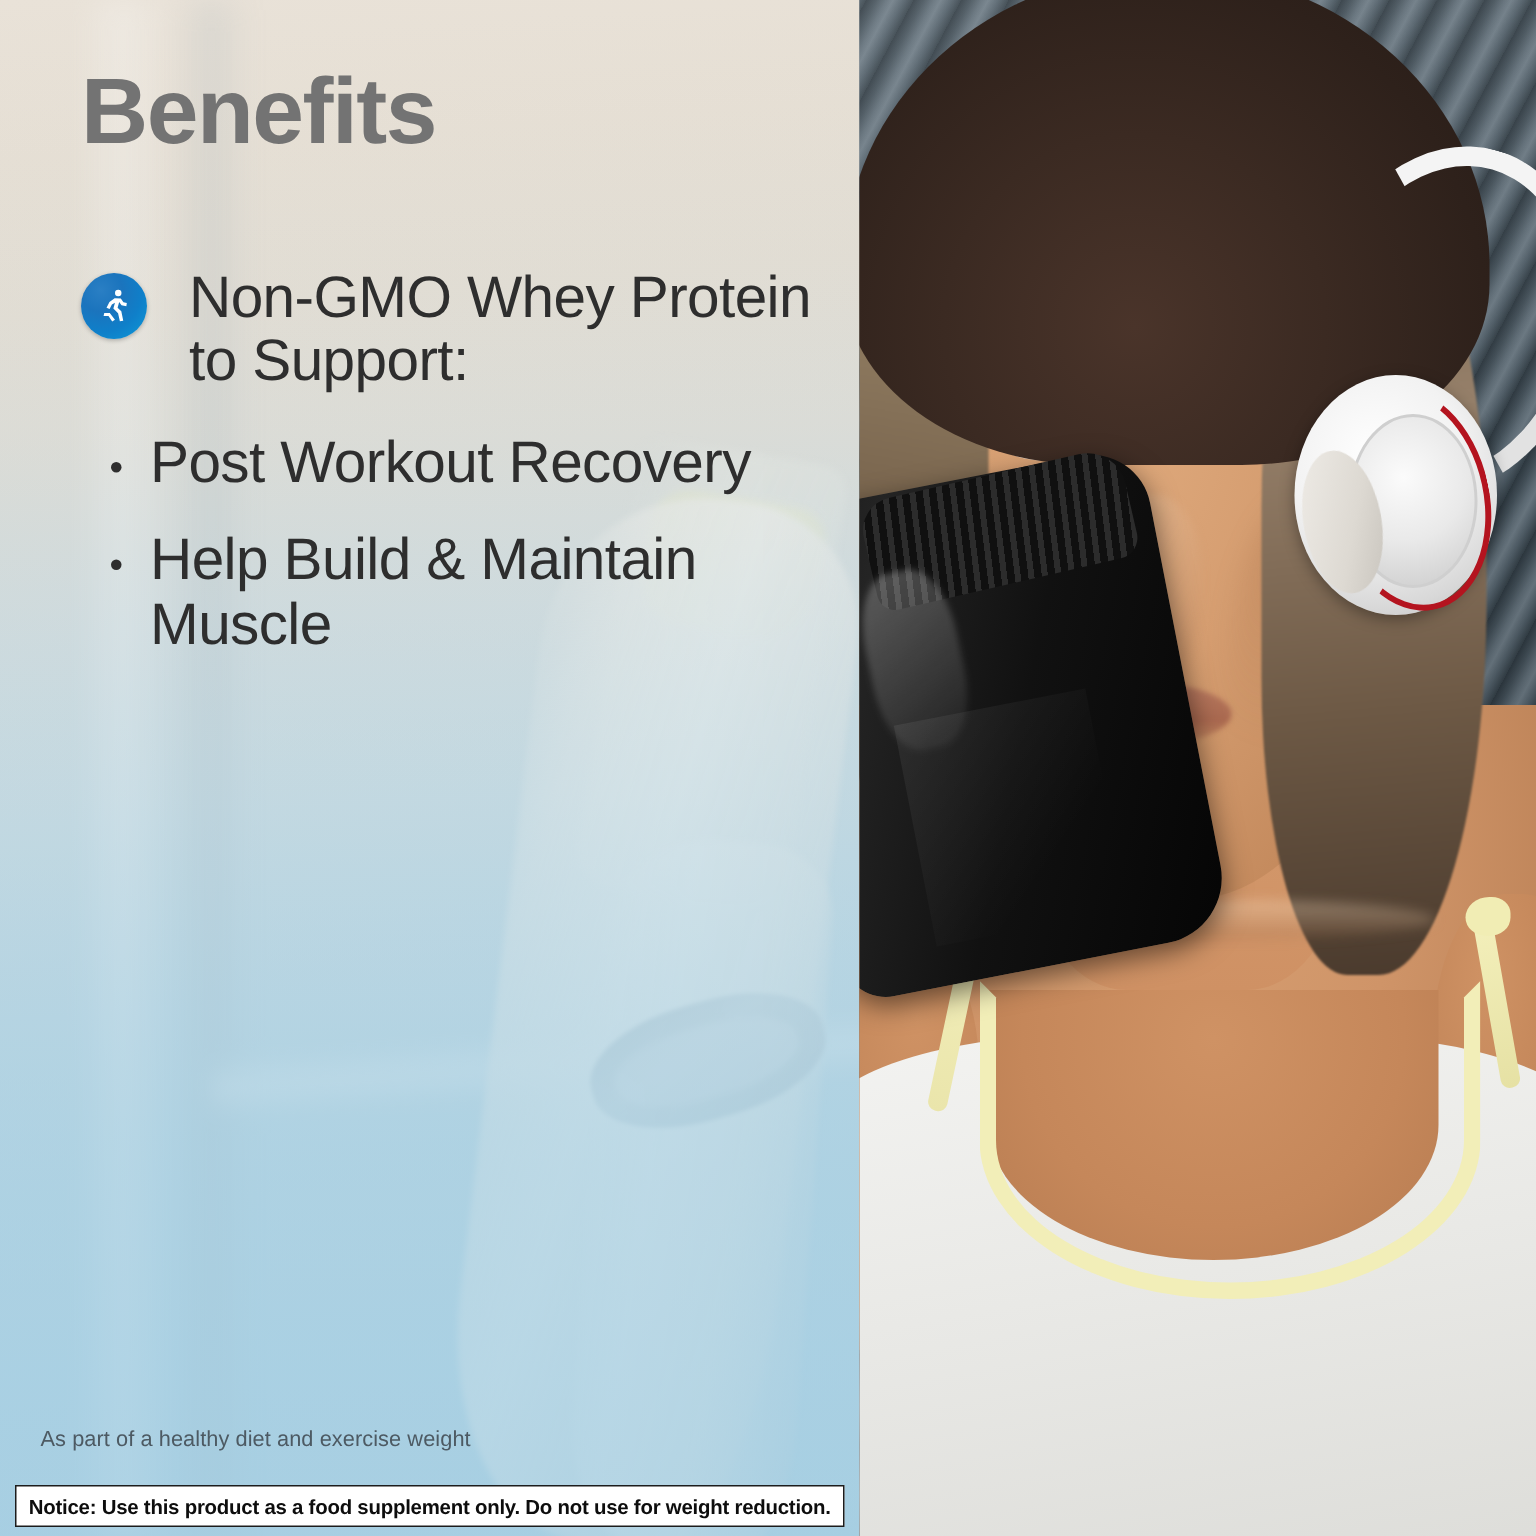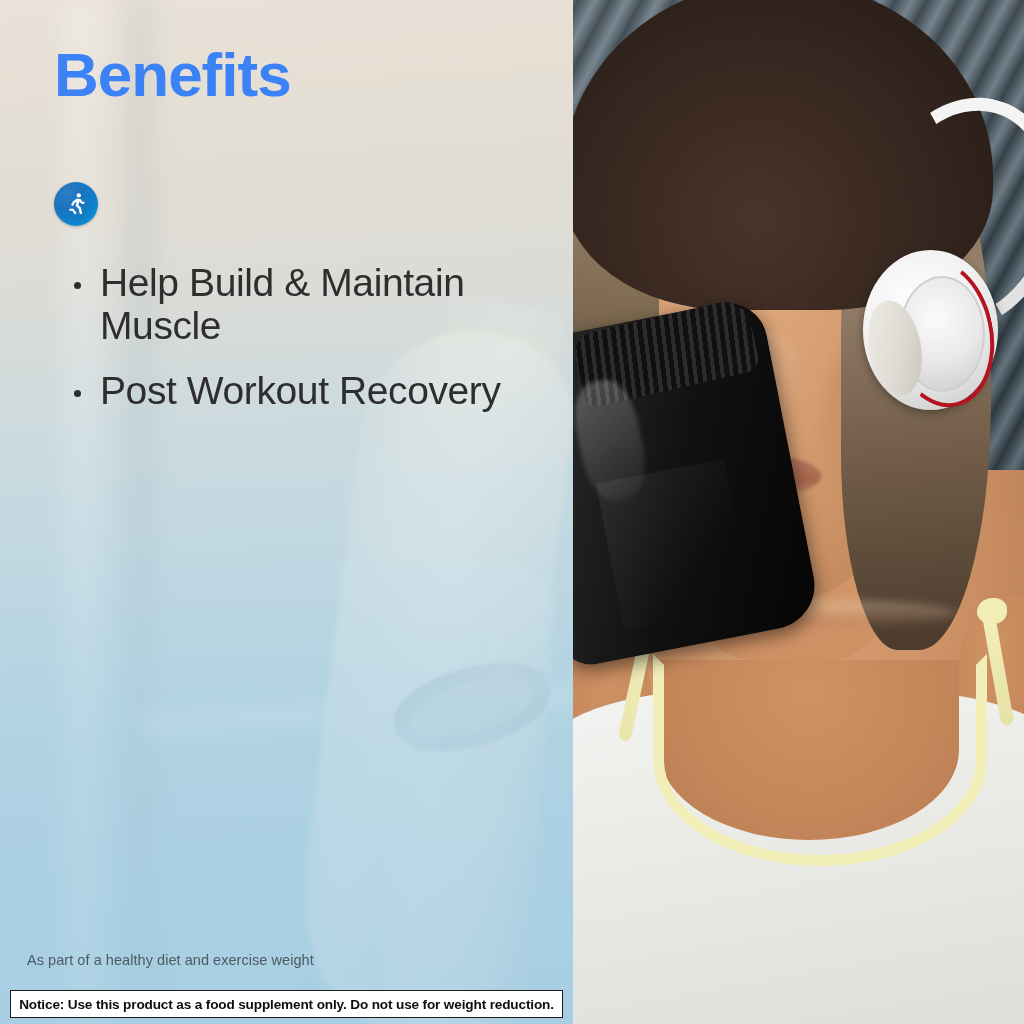--- a/index.html
+++ b/index.html
@@ -189,21 +189,21 @@
   }
 
   .page-title {
     position: absolute;
     left: 54px;
     top: 44px;
     font-size: 62px;
     font-weight: 700;
     letter-spacing: -1px;
     line-height: 1;
-    color: #3b82f6;
+    color: #737373;
   }
 
   .benefit-block {
     position: absolute;
     left: 54px;
     top: 178px;
     width: 510px;
   }
 
   .benefit-head {
@@ -701,30 +701,31 @@
       <div class="benefit-head">
         <span class="runner-badge">
           <svg width="26" height="26" viewBox="0 0 24 24" aria-hidden="true">
             <g fill="#ffffff">
               <circle cx="14.6" cy="4.0" r="2.0"></circle>
               <path d="M12.4 7.2 L9.2 9.6 L7.4 13.0 L9.3 13.9 L10.7 11.1 L12.6 10.0 L11.6 13.6 L14.5 16.4 L15.6 21.4 L17.7 21.0 L16.5 15.3 L14.2 13.1 L15.2 9.6 L16.6 11.6 L19.6 12.1 L19.9 10.1 L17.8 9.7 L16.2 7.4 Z"></path>
               <path d="M9.4 16.3 L6.0 16.3 L5.6 18.2 L8.6 18.2 L10.9 21.6 L12.6 20.4 Z"></path>
             </g>
           </svg>
         </span>
+        <p class="benefit-head-text">Non-GMO Whey Protein to Support:</p>
       </div>
 
       <ul class="bullet-list">
         <li class="bullet-item">
           <span class="bullet-dot"></span>
-          <span>Help Build &amp; Maintain Muscle</span>
+          <span>Post Workout Recovery</span>
         </li>
         <li class="bullet-item">
           <span class="bullet-dot"></span>
-          <span>Post Workout Recovery</span>
+          <span>Help Build &amp; Maintain Muscle</span>
         </li>
       </ul>
 
     </div>
 
     <div class="footnote">As part of a healthy diet and exercise weight</div>
   </div>
 
   <div class="photo">
     <div class="wall"></div>

